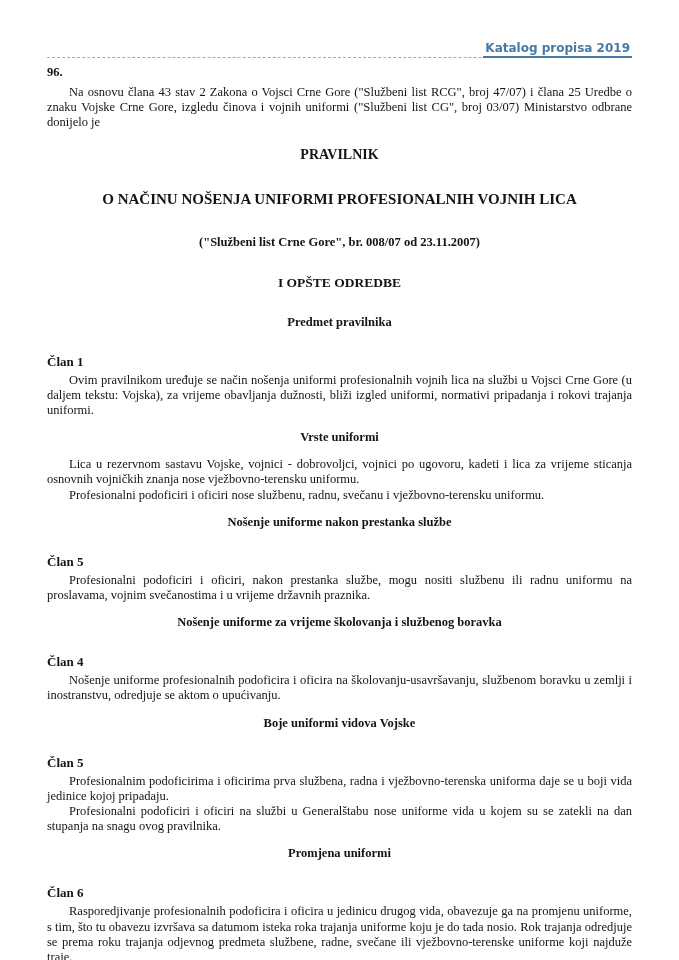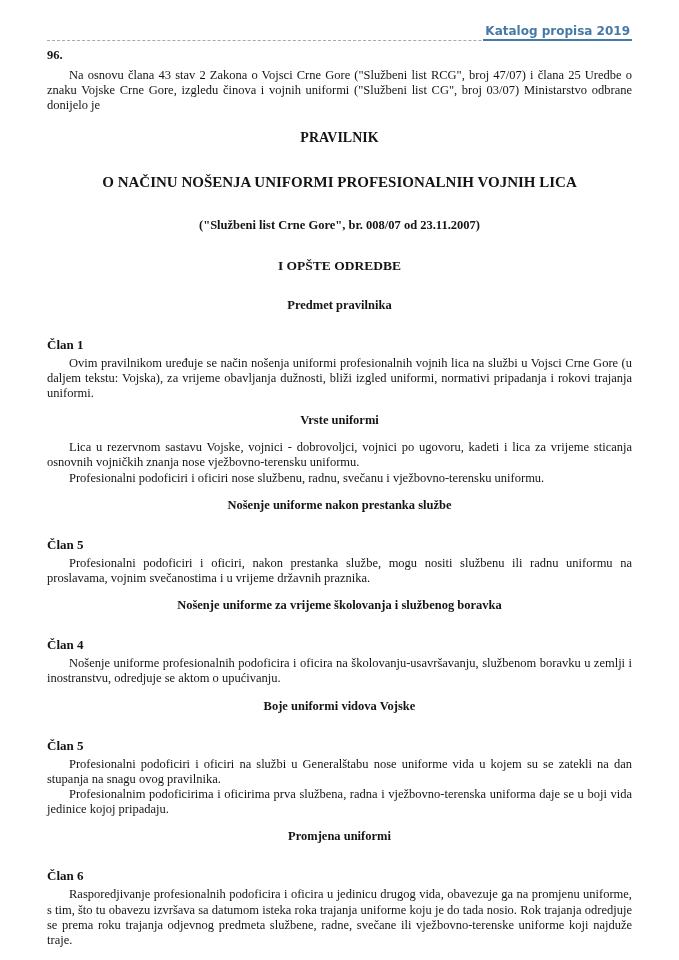--- a/index.html
+++ b/index.html
@@ -2,21 +2,21 @@
 <html><head>
 <meta charset="utf-8">
 <style>
   html,body{margin:0;padding:0;background:#ffffff;}
   .page{
     position:relative;
     width:679px;height:960px;
     margin:0 auto;
     background:#ffffff;
     box-sizing:border-box;
-    padding:23px 47px 0 47px;
+    padding:40px 47px 0 47px;
     display:flex;flex-direction:column;
     font-family:"Liberation Serif", serif;
     color:#141414;
     overflow:hidden;
   }
   
   .hdr{
     border-bottom:1px dashed #a9a9a9;
     text-align:right;
     line-height:14px;
@@ -101,19 +101,19 @@
   <p class="para">Lica u rezervnom sastavu Vojske, vojnici - dobrovoljci, vojnici po ugovoru, kadeti i lica za vrijeme sticanja osnovnih vojničkih znanja nose vježbovno-terensku uniformu.</p>
   <p class="para">Profesionalni podoficiri i oficiri nose službenu, radnu, svečanu i vježbovno-terensku uniformu.</p>
   <div class="heading">Nošenje uniforme nakon prestanka službe</div>
   <div class="article">Član 5</div>
   <p class="para">Profesionalni podoficiri i oficiri, nakon prestanka službe, mogu nositi službenu ili radnu uniformu na proslavama, vojnim svečanostima i u vrijeme državnih praznika.</p>
   <div class="heading">Nošenje uniforme za vrijeme školovanja i službenog boravka</div>
   <div class="article">Član 4</div>
   <p class="para">Nošenje uniforme profesionalnih podoficira i oficira na školovanju-usavršavanju, službenom boravku u zemlji i inostranstvu, odredjuje se aktom o upućivanju.</p>
   <div class="heading">Boje uniformi vidova Vojske</div>
   <div class="article">Član 5</div>
+  <p class="para">Profesionalnim podoficirima i oficirima prva službena, radna i vježbovno-terenska uniforma daje se u boji vida jedinice kojoj pripadaju.</p>
   <p class="para">Profesionalni podoficiri i oficiri na službi u Generalštabu nose uniforme vida u kojem su se zatekli na dan stupanja na snagu ovog pravilnika.</p>
-  <p class="para">Profesionalnim podoficirima i oficirima prva službena, radna i vježbovno-terenska uniforma daje se u boji vida jedinice kojoj pripadaju.</p>
   <div class="heading">Promjena uniformi</div>
   <div class="article">Član 6</div>
   <p class="para">Rasporedjivanje profesionalnih podoficira i oficira u jedinicu drugog vida, obavezuje ga na promjenu uniforme, s tim, što tu obavezu izvršava sa datumom isteka roka trajanja uniforme koju je do tada nosio. Rok trajanja odredjuje se prema roku trajanja odjevnog predmeta službene, radne, svečane ili vježbovno-terenske uniforme koji najduže traje.</p>
 
 </div>
 
 </body></html>

